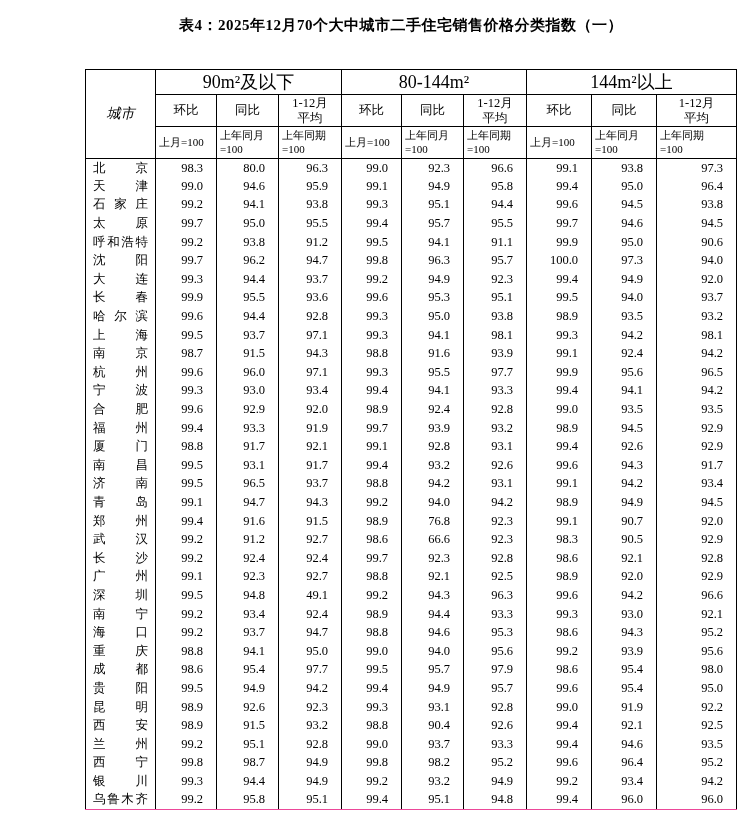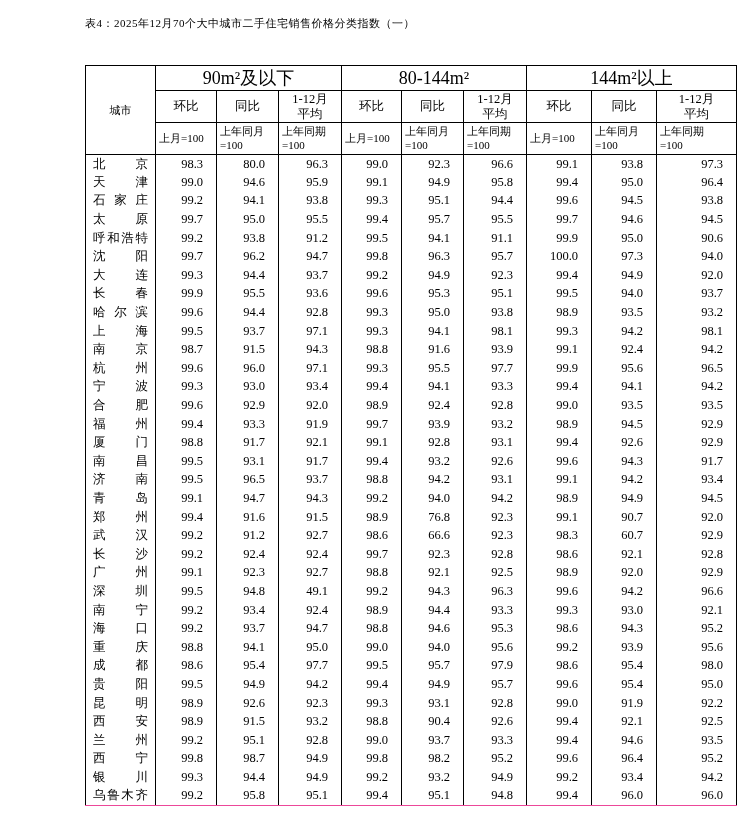--- a/index.html
+++ b/index.html
@@ -7,38 +7,39 @@
     margin: 0; padding: 0;
     width: 740px; height: 834px;
     background: #ffffff;
     color: #000;
     font-family: "Liberation Serif", "DejaVu Serif", serif;
     overflow: hidden;
   }
   .title {
     margin: 16px 0 0 85px;
     width: 632px;
-    font-size: 11px;
-    font-weight: normal;
+    text-align: center;
+    font-size: 15px;
+    font-weight: bold;
     letter-spacing: 0.5px;
     white-space: nowrap;
   }
   table.idx {
     border-collapse: collapse;
     table-layout: fixed;
     margin: 34px 0 0 85px;
   }
   th, td { padding: 0; }
   thead th {
     border: 1px solid #000;
     font-weight: normal;
     vertical-align: middle;
     text-align: center;
   }
-  .corner-cell { font-size: 11px; }
+  .corner-cell { font-size: 14px; font-style: italic; }
   .group-cell { height: 22px; font-size: 18px; }
   .metric-cell {
     height: 32px; font-size: 12.5px;
     white-space: pre-line; line-height: 1.15;
   }
   .basis-cell {
     height: 32px; font-size: 11px;
     text-align: left; padding-left: 3px;
     white-space: pre-line; line-height: 1.25;
   }
@@ -400,21 +401,21 @@
         <td class="city-cell">
           <span class="city-text">武汉</span>
         </td>
         <td class="value-cell">99.2</td>
         <td class="value-cell">91.2</td>
         <td class="value-cell">92.7</td>
         <td class="value-cell">98.6</td>
         <td class="value-cell">66.6</td>
         <td class="value-cell">92.3</td>
         <td class="value-cell">98.3</td>
-        <td class="value-cell">60.7</td>
+        <td class="value-cell">90.5</td>
         <td class="value-cell">92.9</td>
       </tr>
       <tr>
         <td class="city-cell">
           <span class="city-text">长沙</span>
         </td>
         <td class="value-cell">99.2</td>
         <td class="value-cell">92.4</td>
         <td class="value-cell">92.4</td>
         <td class="value-cell">99.7</td>

